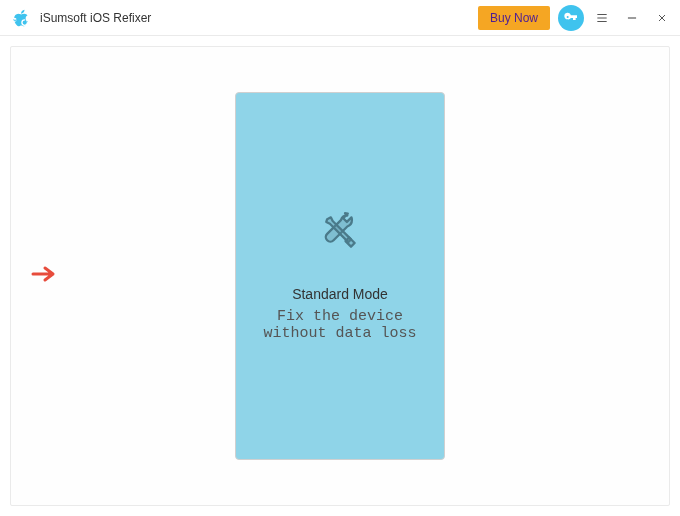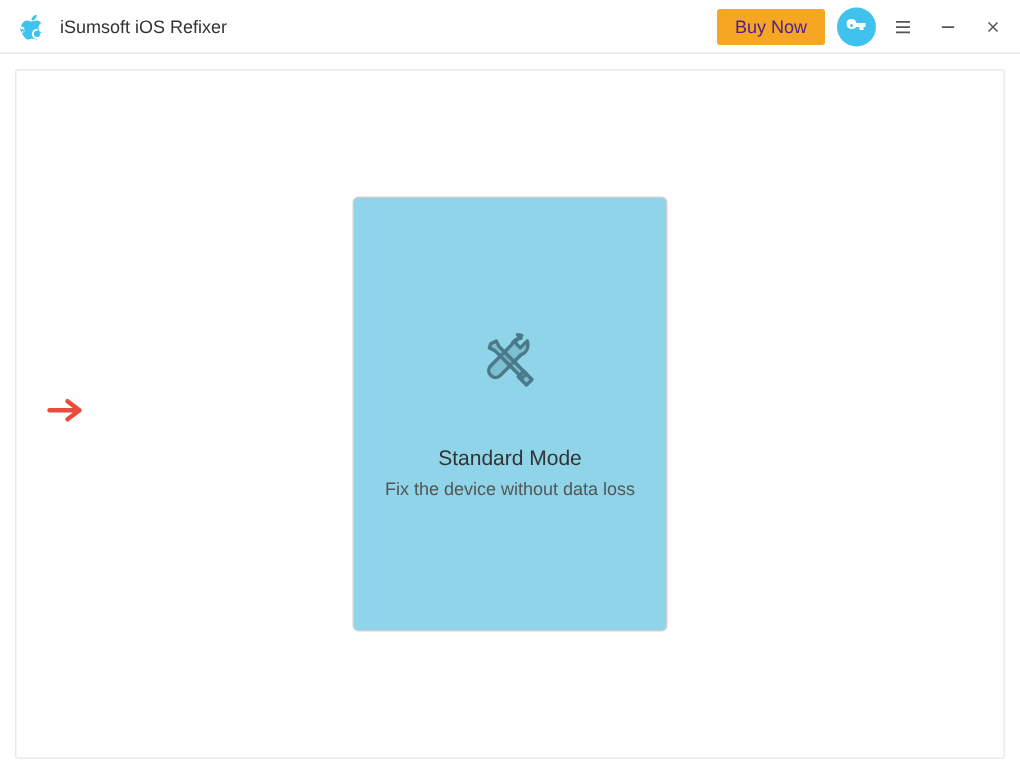--- a/index.html
+++ b/index.html
@@ -88,21 +88,21 @@
       background: #fefefe;
     }
     .arrow-indicator {
       position: absolute;
       left: 20px;
       top: 50%;
       transform: translateY(-50%);
     }
     .mode-card {
       width: 210px;
-      height: 290px;
+      height: 368px;
       border-radius: 4px;
       display: flex;
       flex-direction: column;
       align-items: center;
       justify-content: center;
       cursor: pointer;
       position: relative;
     }
     .mode-card.selected {
       background: #8fd4e8;
@@ -114,24 +114,25 @@
     }
     .mode-icon {
       margin-bottom: 28px;
     }
     .mode-title {
       font-size: 14px;
       color: #333;
       margin-bottom: 6px;
     }
     .mode-desc {
-      font-size: 12px;
+      font-size: 15px;
       color: #777;
       text-align: center;
       padding: 0 12px;
+      font-family: Liberation Mono, monospace;
     }
     .mode-card.selected .mode-desc {
       color: #555;
     }
     .adv-icon-box {
       width: 42px;
       height: 42px;
       background: #3eb8e8;
       border-radius: 6px;
       display: flex;

